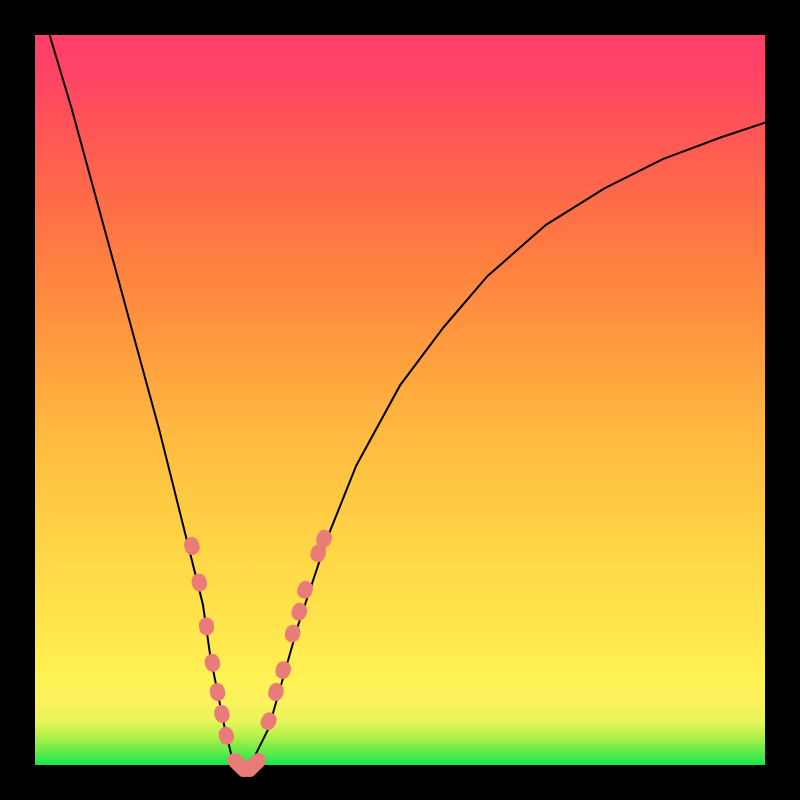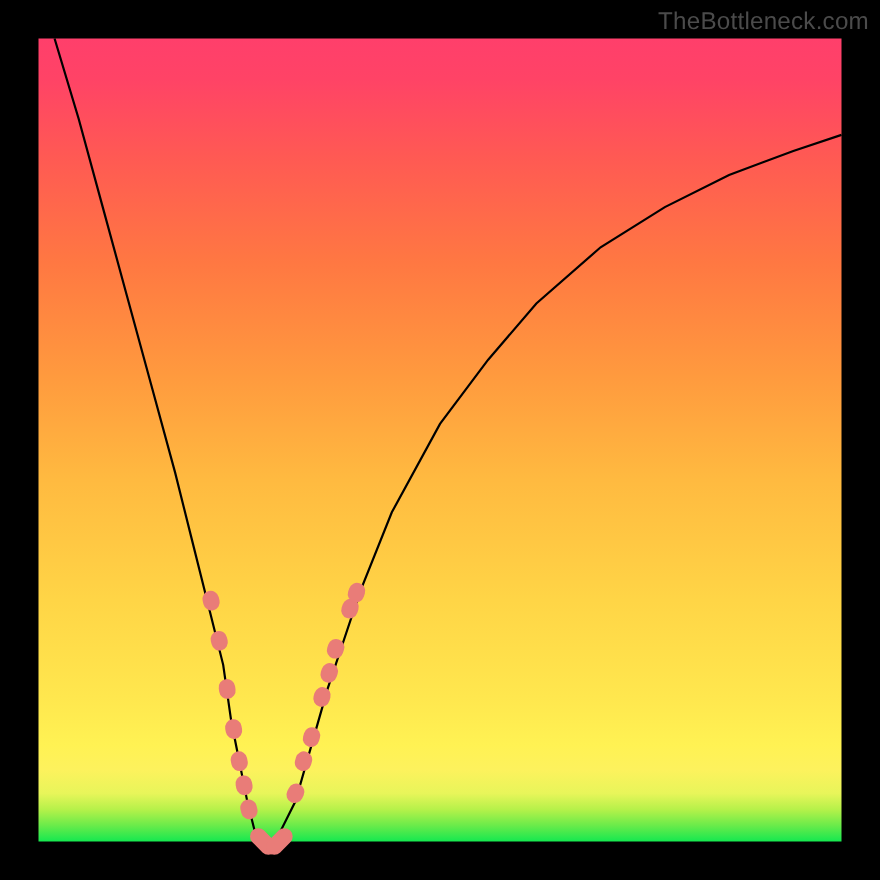--- a/index.html
+++ b/index.html
@@ -92,14 +92,13 @@
           <rect x="-9.0" y="-7.5" width="18.0" height="15.0" rx="7.5" ry="7.5" class="pill" transform="translate(240.9,657.0) rotate(-74.1)"></rect>
           <rect x="-9.0" y="-7.5" width="18.0" height="15.0" rx="7.5" ry="7.5" class="pill" transform="translate(248.2,635.1) rotate(-74.1)"></rect>
           <rect x="-9.0" y="-7.5" width="18.0" height="15.0" rx="7.5" ry="7.5" class="pill" transform="translate(257.7,598.6) rotate(-74.1)"></rect>
           <rect x="-9.0" y="-7.5" width="18.0" height="15.0" rx="7.5" ry="7.5" class="pill" transform="translate(264.3,576.7) rotate(-71.6)"></rect>
           <rect x="-9.0" y="-7.5" width="18.0" height="15.0" rx="7.5" ry="7.5" class="pill" transform="translate(270.1,554.8) rotate(-71.6)"></rect>
           <rect x="-9.0" y="-7.5" width="18.0" height="15.0" rx="7.5" ry="7.5" class="pill" transform="translate(283.2,518.3) rotate(-71.6)"></rect>
           <rect x="-9.0" y="-7.5" width="18.0" height="15.0" rx="7.5" ry="7.5" class="pill" transform="translate(289.1,503.7) rotate(-71.6)"></rect>
         </g>
     </svg>
   </div>
-  <div class="watermark">TheBottleneck.com</div>
 </div>
 
 </body></html>

